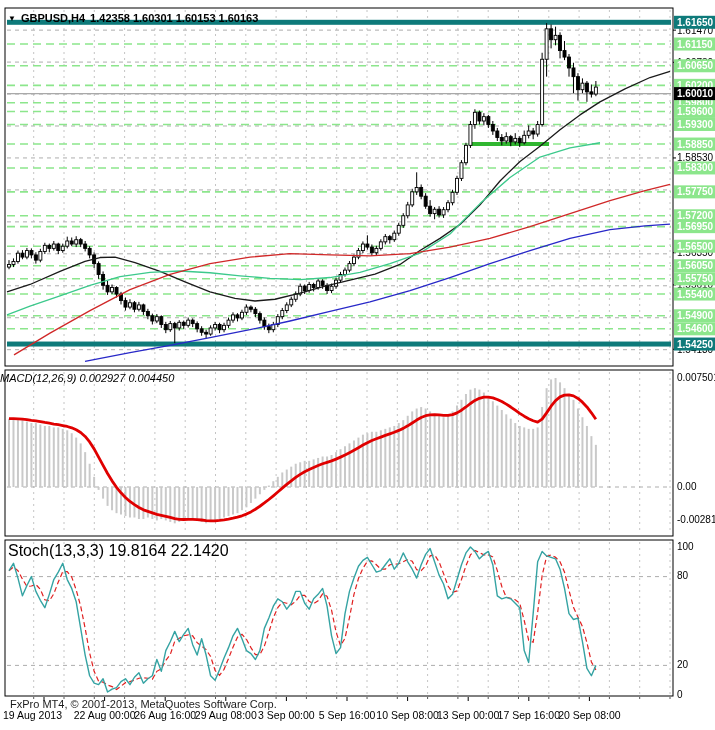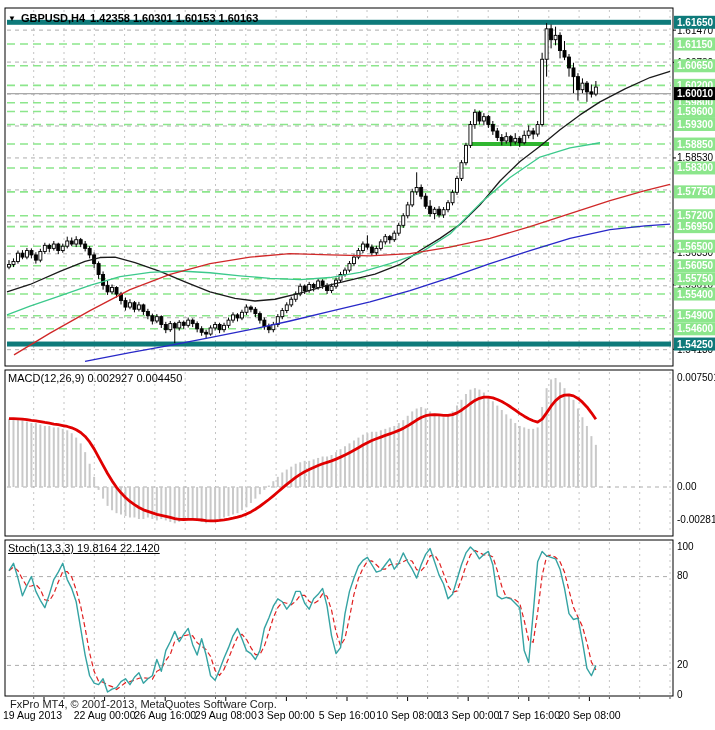--- a/index.html
+++ b/index.html
@@ -2,22 +2,22 @@
 <html><head>
 <meta charset="utf-8">
 <style>
   html,body{margin:0;padding:0;background:#ffffff;}
   #stage{position:relative;width:715px;height:730px;background:#ffffff;overflow:hidden;
          font-family:"Liberation Sans","DejaVu Sans",sans-serif;}
   #chart-svg{position:absolute;left:0;top:0;}
   .overlay{position:absolute;color:#000;white-space:nowrap;}
   #title-bar{left:8px;top:12px;font-size:11px;font-weight:bold;display:flex;align-items:center;gap:5px;}
   #title-bar .tri{font-size:8px;line-height:11px;}
-  #macd-label{left:8px;top:372px;font-size:11px;}
-  #stoch-label{left:8px;top:542px;font-size:11px;text-decoration:underline;}
+  #macd-label{left:0;top:372px;font-size:11px;font-style:italic;}
+  #stoch-label{left:8px;top:542px;font-size:16px;}
   #copyright{left:10px;top:698px;font-size:11px;color:#1c1c1c;}
 </style>
 </head>
 <body>
 
 <div id="stage">
   <svg id="chart-svg" width="715" height="730">
       <g>
         <rect x="5" y="8" width="668" height="358" fill="#fff"></rect>
         <rect x="5" y="370" width="668" height="166" fill="#fff"></rect>

